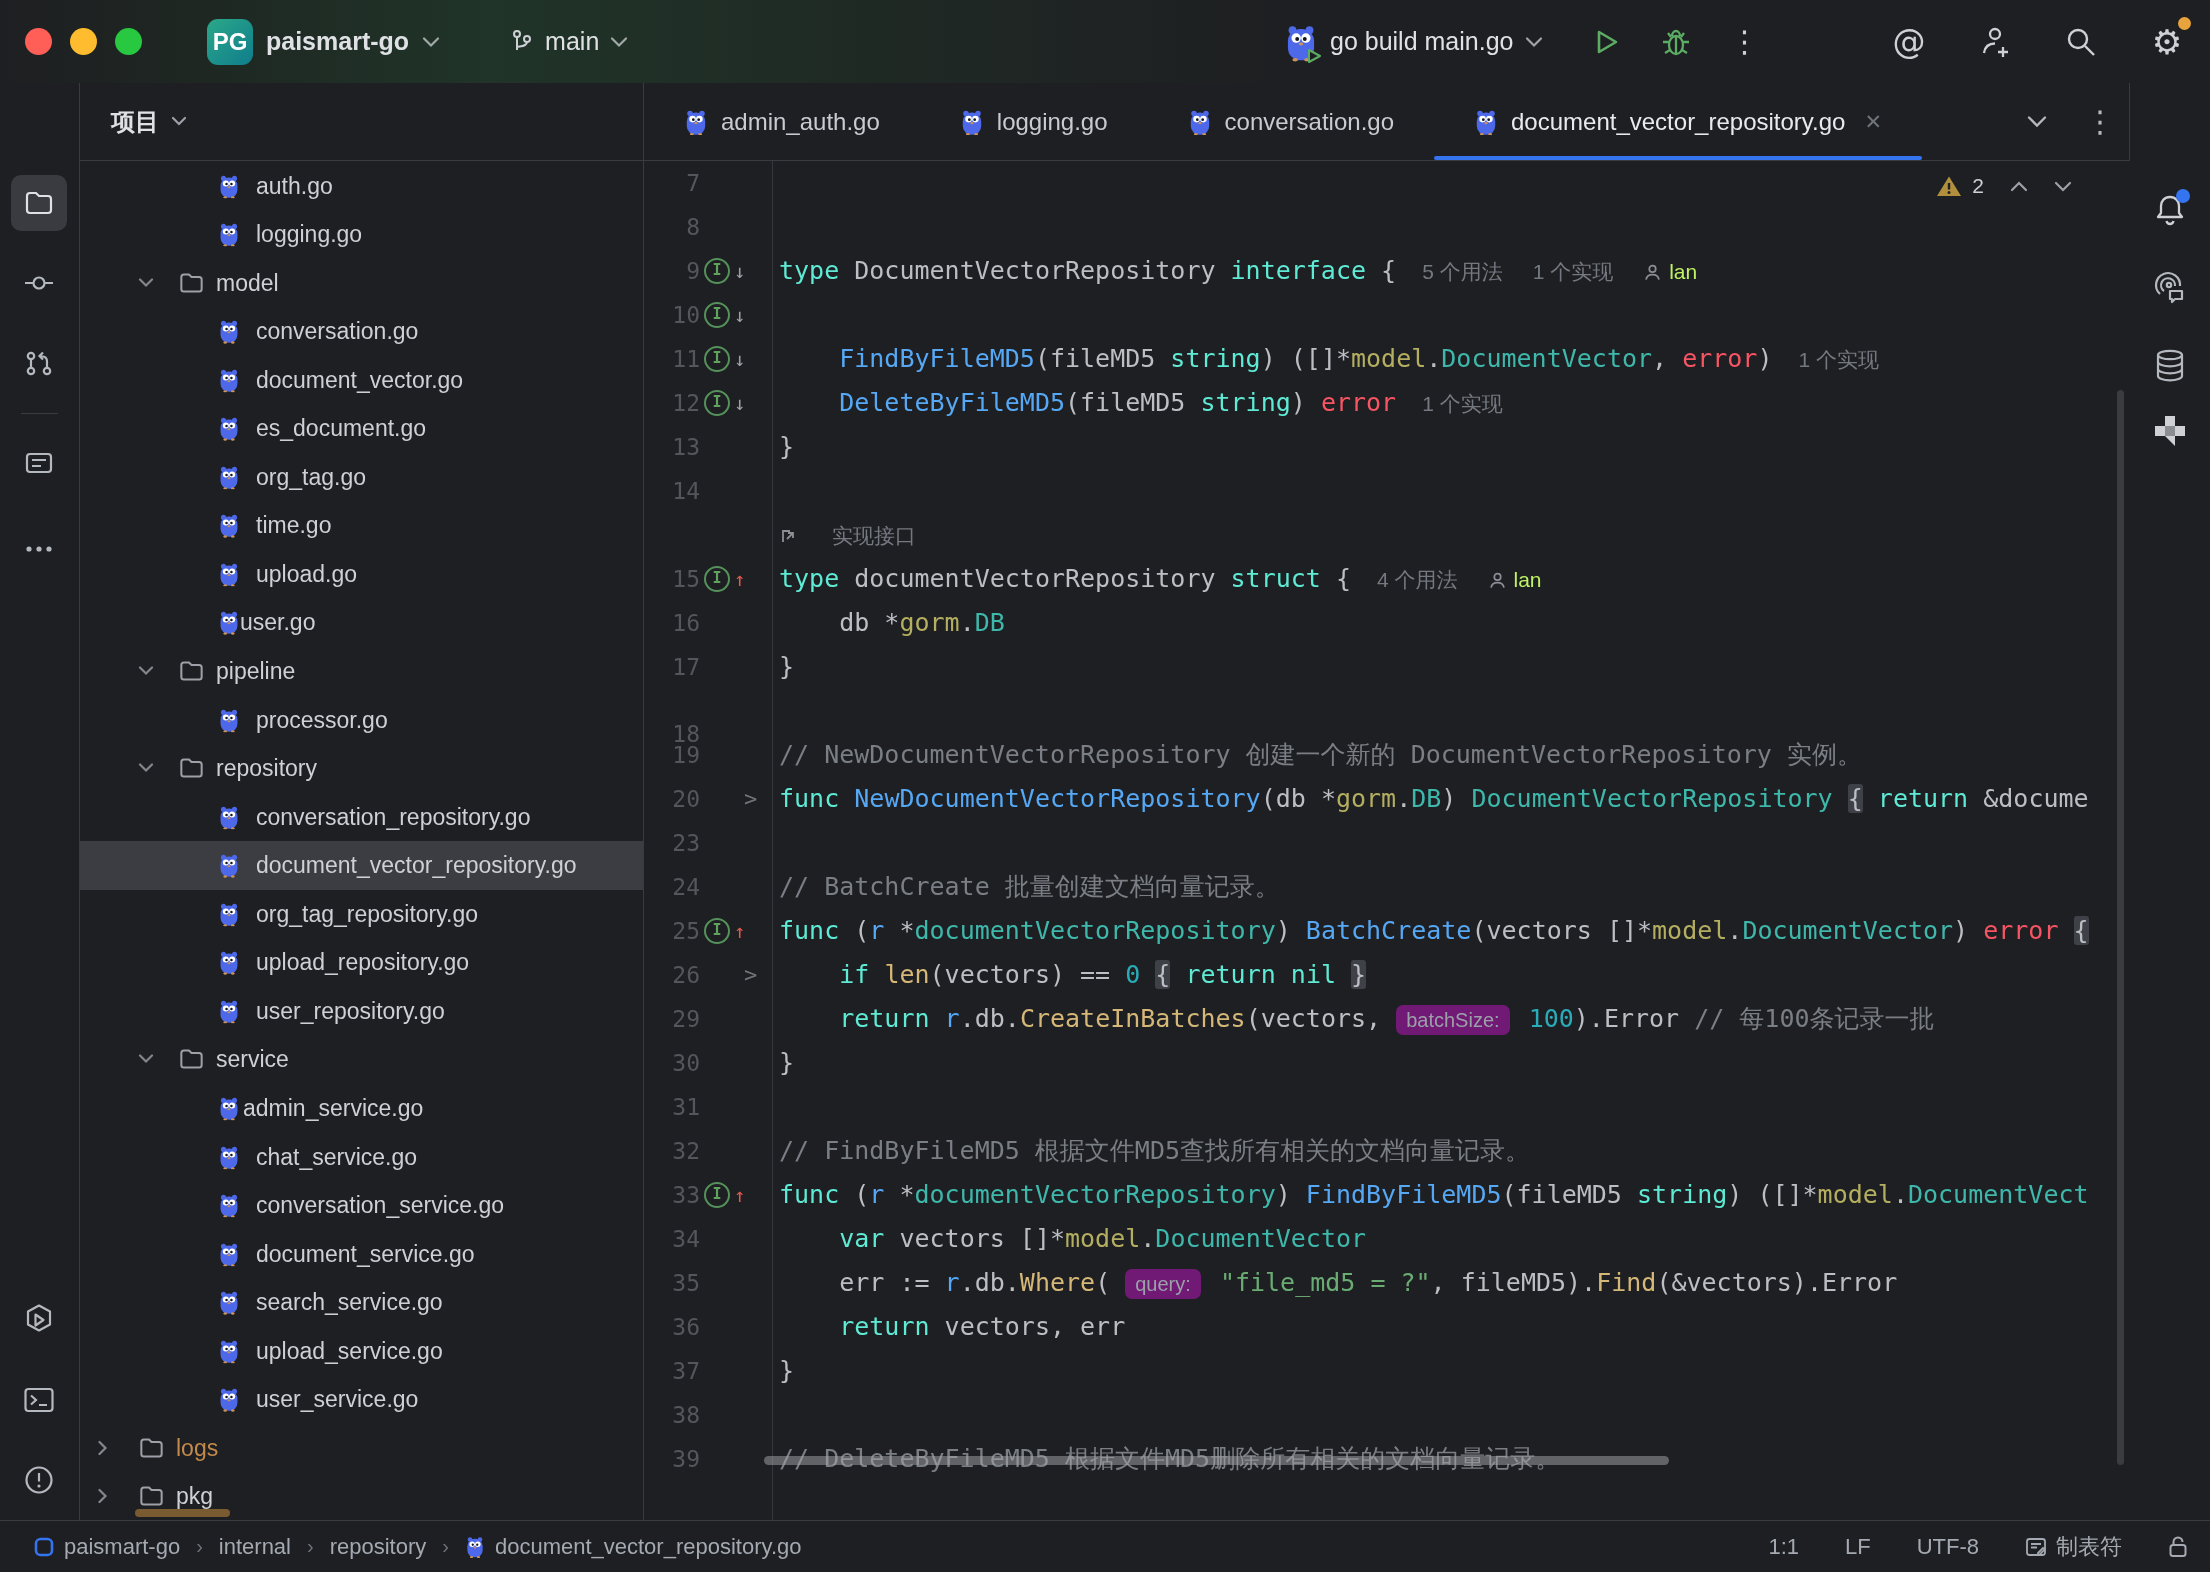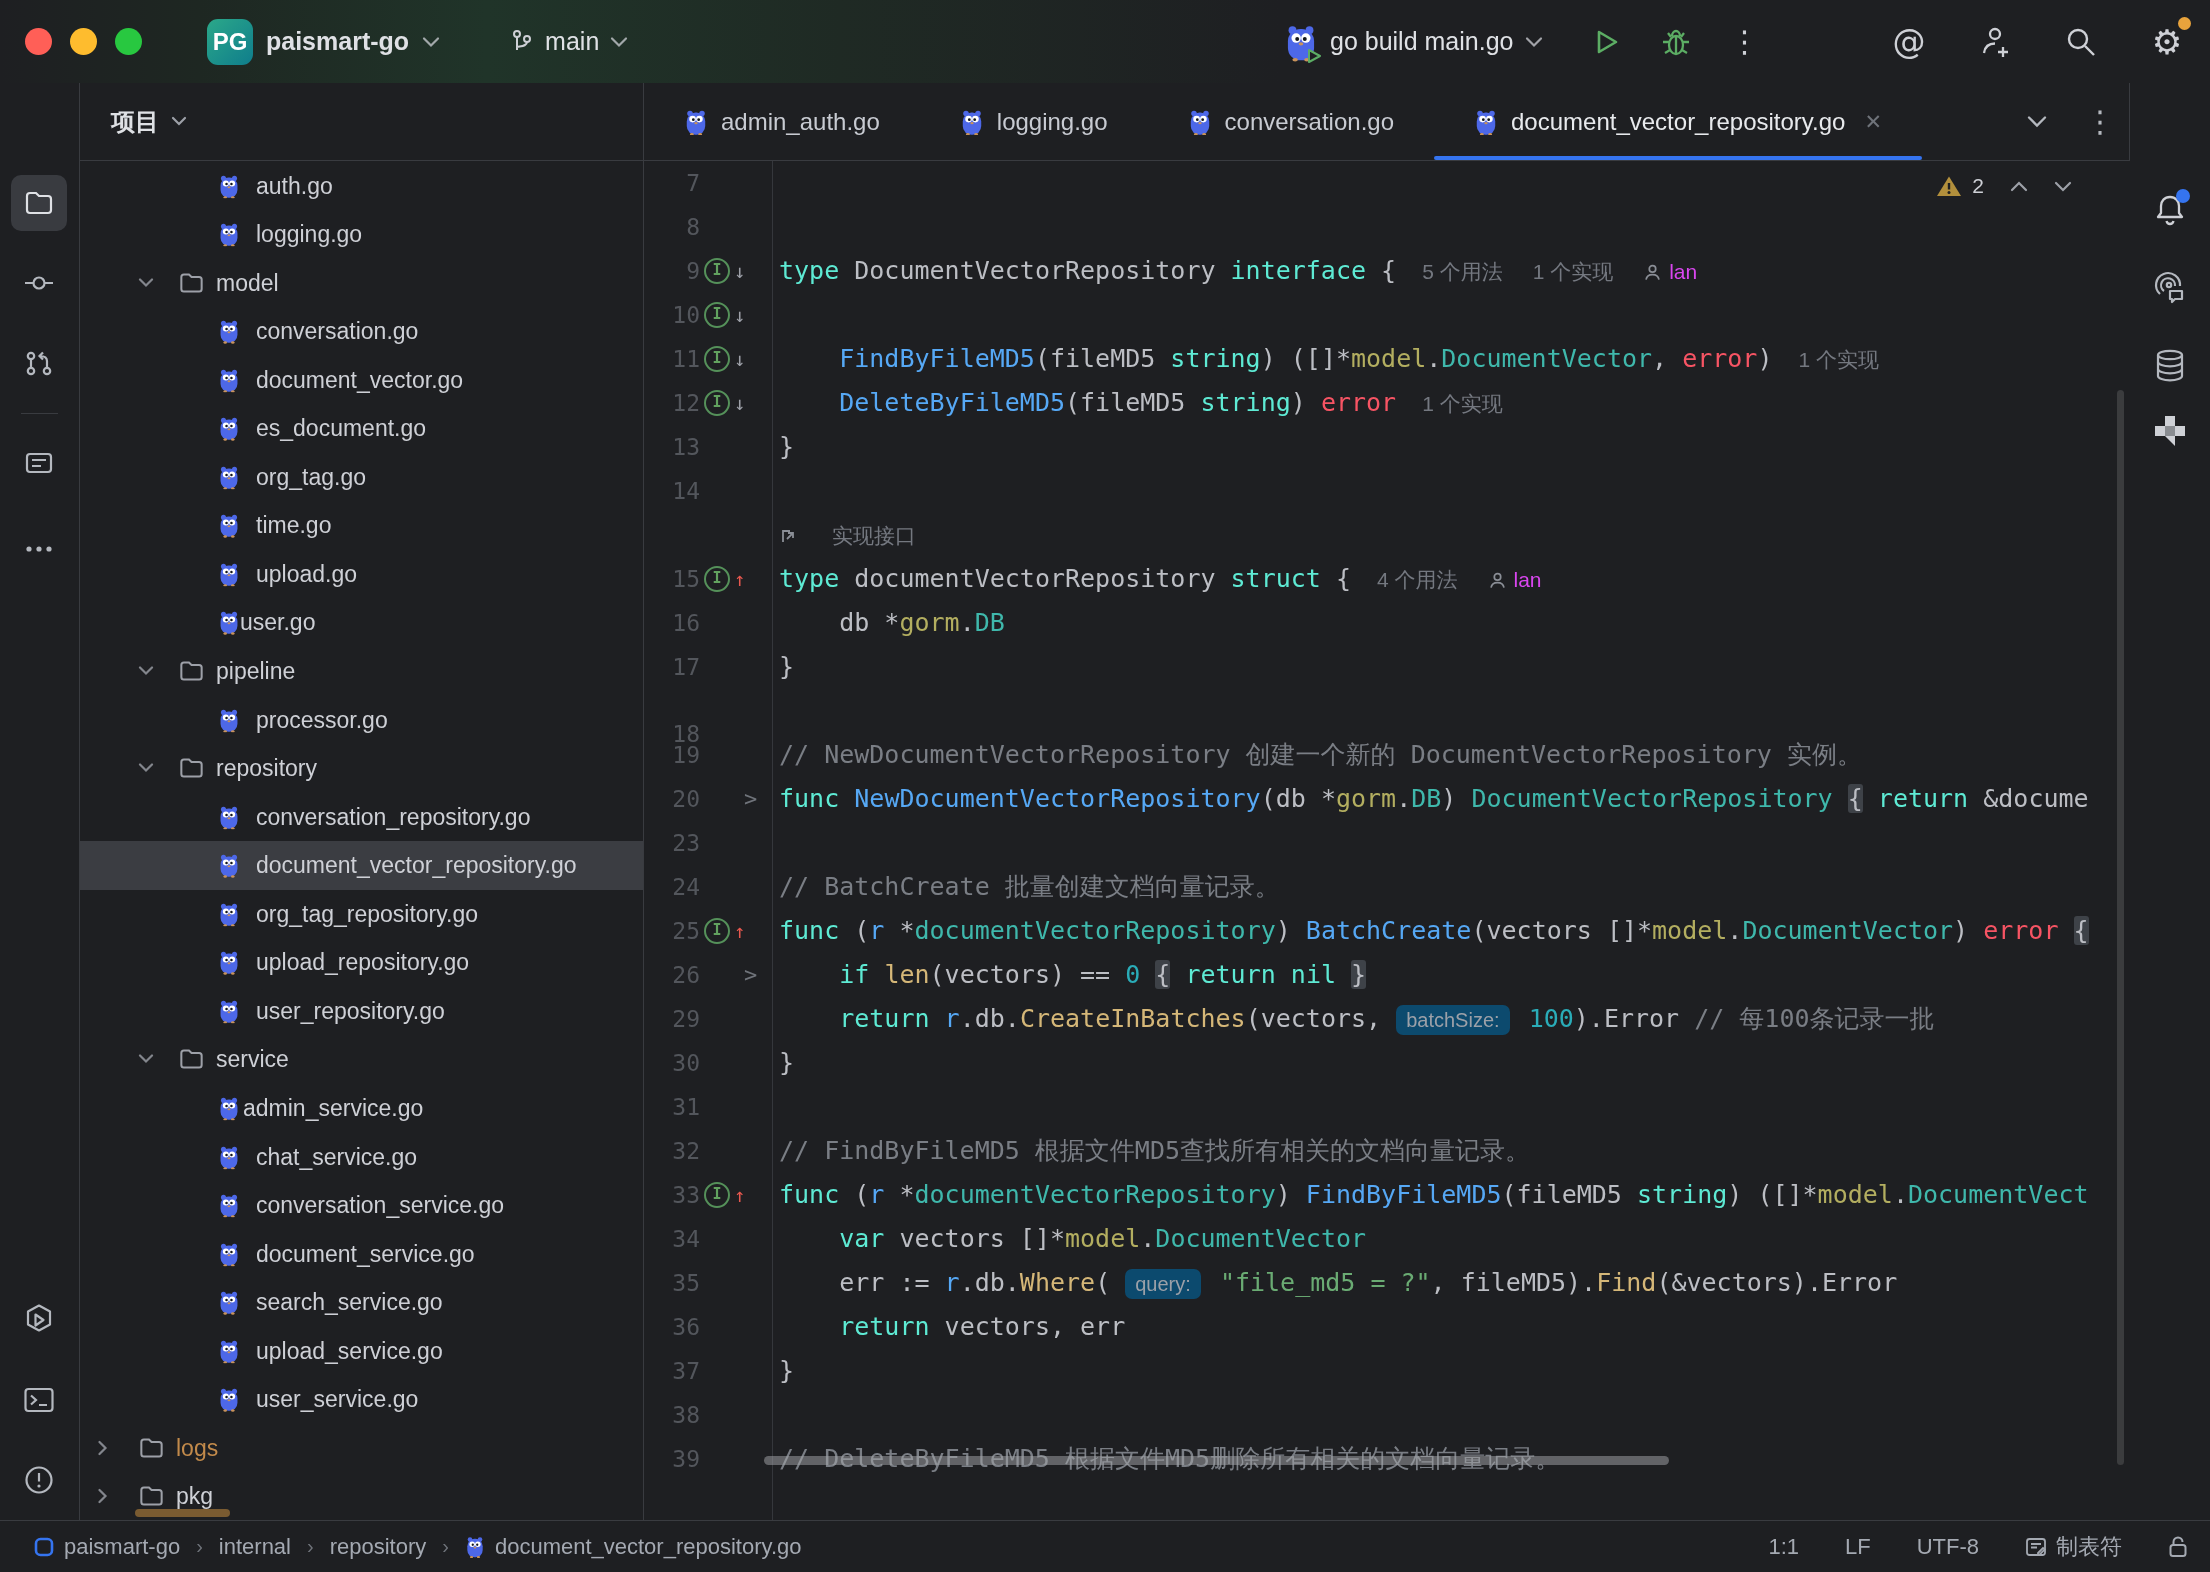--- a/index.html
+++ b/index.html
@@ -63,22 +63,22 @@
   .gic{position:absolute;left:60px;top:9px;width:22px;height:22px;border:2px solid #55915A;border-radius:50%;
        color:#62A25F;font:bold 15px/21px "DejaVu Sans Mono",monospace;text-align:center;}
   .garr{position:absolute;left:90px;top:0;font:19px/44px "DejaVu Sans Mono",monospace;}
   .garr.down{color:#9DA0A8}.garr.up{color:#E8584F}
   .gfold{position:absolute;left:100px;top:0;color:#6F737A;font:22px/44px "DejaVu Sans Mono",monospace;}
   .ct{position:absolute;left:135px;top:0;white-space:pre;font:25px/44px "DejaVu Sans Mono",monospace;color:#BCBEC4;}
   .s-d{color:#BCBEC4}.s-k{color:#5eead4}.s-f{color:#56A8F5}.s-c{color:#D5B778}.s-t{color:#3FB8AC}
   .s-p{color:#B3AE60}.s-e{color:#F75464}.s-s{color:#6AAB73}.s-n{color:#2AACB8}.s-m{color:#7A7E85}.s-v{color:#56A8F5}
   .s-h{font-family:"Liberation Sans",sans-serif;font-size:21px;color:#747880;margin-left:30px;}
   .s-h.first{margin-left:26px}
-  .s-a{display:inline-flex;align-items:center;gap:7px;margin-left:30px;font-family:"Liberation Sans",sans-serif;font-size:21px;color:#d946ef;vertical-align:middle;}
-  .s-b{font-family:"Liberation Sans",sans-serif;font-size:20px;color:#9BA0A8;background:#0c4a6e;border-radius:7px;padding:4px 10px;margin-right:4px;}
+  .s-a{display:inline-flex;align-items:center;gap:7px;margin-left:30px;font-family:"Liberation Sans",sans-serif;font-size:21px;color:#bef264;vertical-align:middle;}
+  .s-b{font-family:"Liberation Sans",sans-serif;font-size:20px;color:#9BA0A8;background:#701a75;border-radius:7px;padding:4px 10px;margin-right:4px;}
   .s-x{background:#3E4248;border-radius:3px;}
   .inlay-ic{display:inline-block;vertical-align:middle;margin-right:9px;}
   .warn-widget{position:absolute;top:13px;right:58px;display:flex;align-items:center;gap:26px;}
   .warn-count{font-size:21px;color:#CED0D6;margin-left:-16px;}
   .vscroll{position:absolute;right:6px;top:229px;width:7px;height:1075px;border-radius:4px;background:rgba(255,255,255,.13);}
   .hscroll{position:absolute;left:120px;top:1295px;width:905px;height:9px;border-radius:5px;background:rgba(165,168,172,.5);}
   
   .statusbar{position:absolute;left:0;bottom:0;width:2210px;height:51px;background:#1E1F22;border-top:1px solid #393B40;
     display:flex;align-items:center;font-size:22px;color:#A4A9B2;}
   .crumbs{display:flex;align-items:center;gap:16px;margin-left:34px;}

